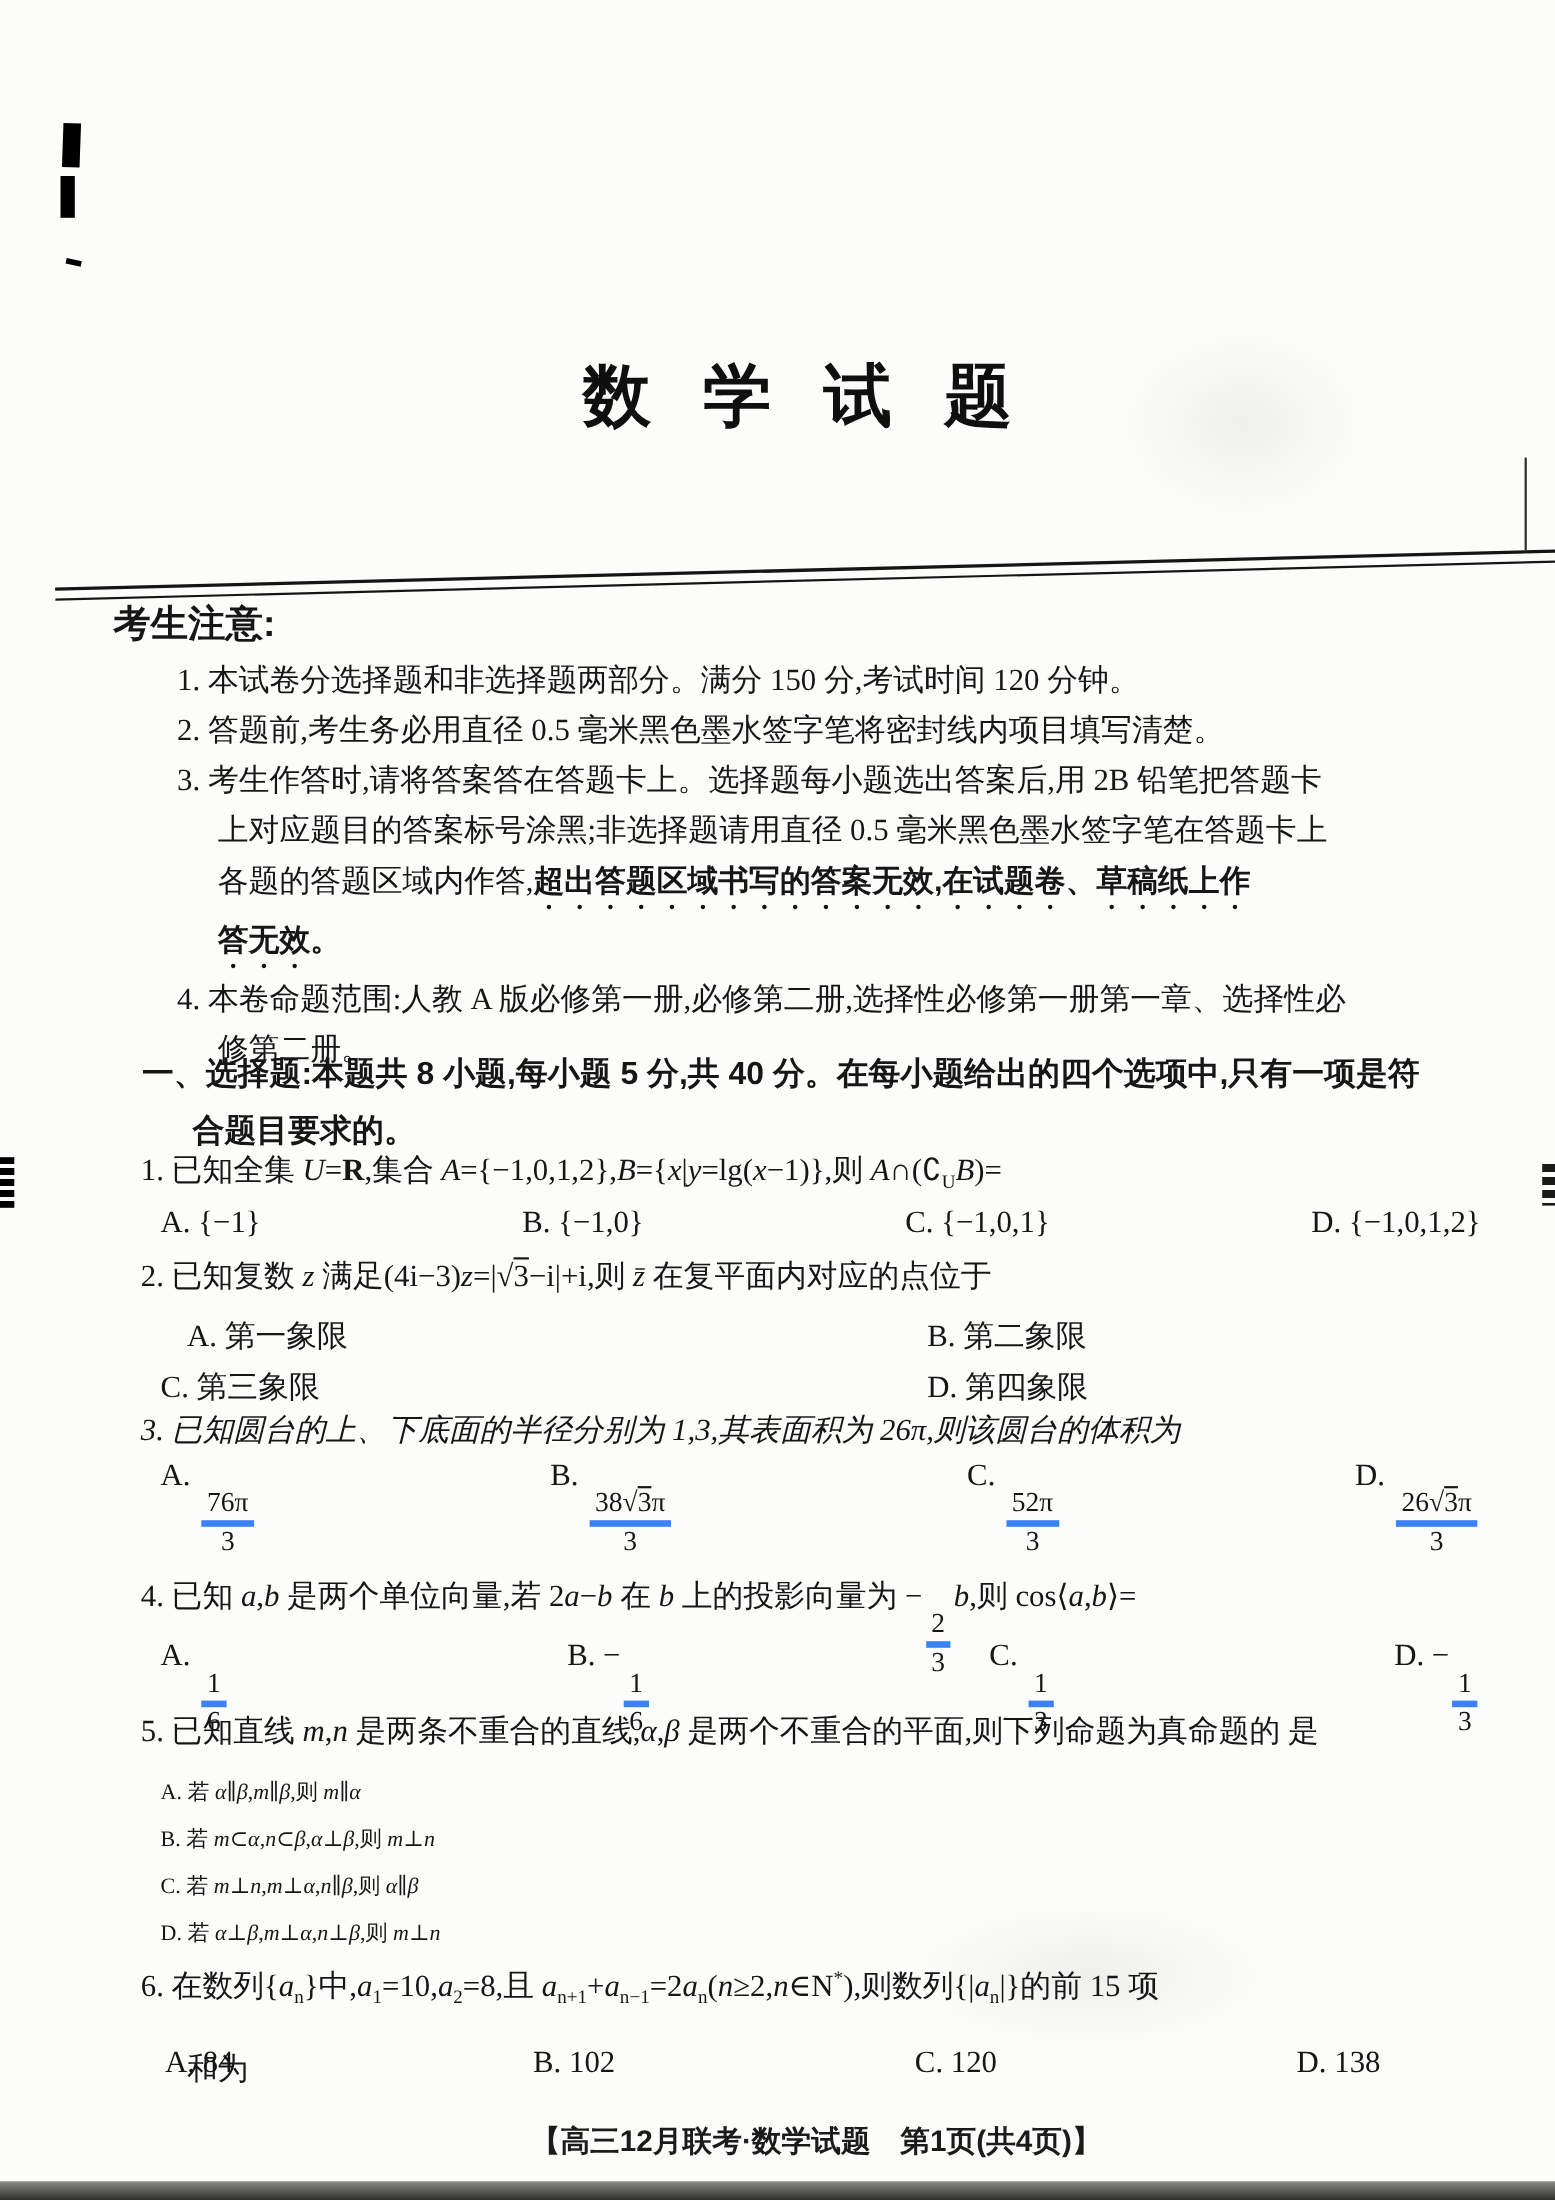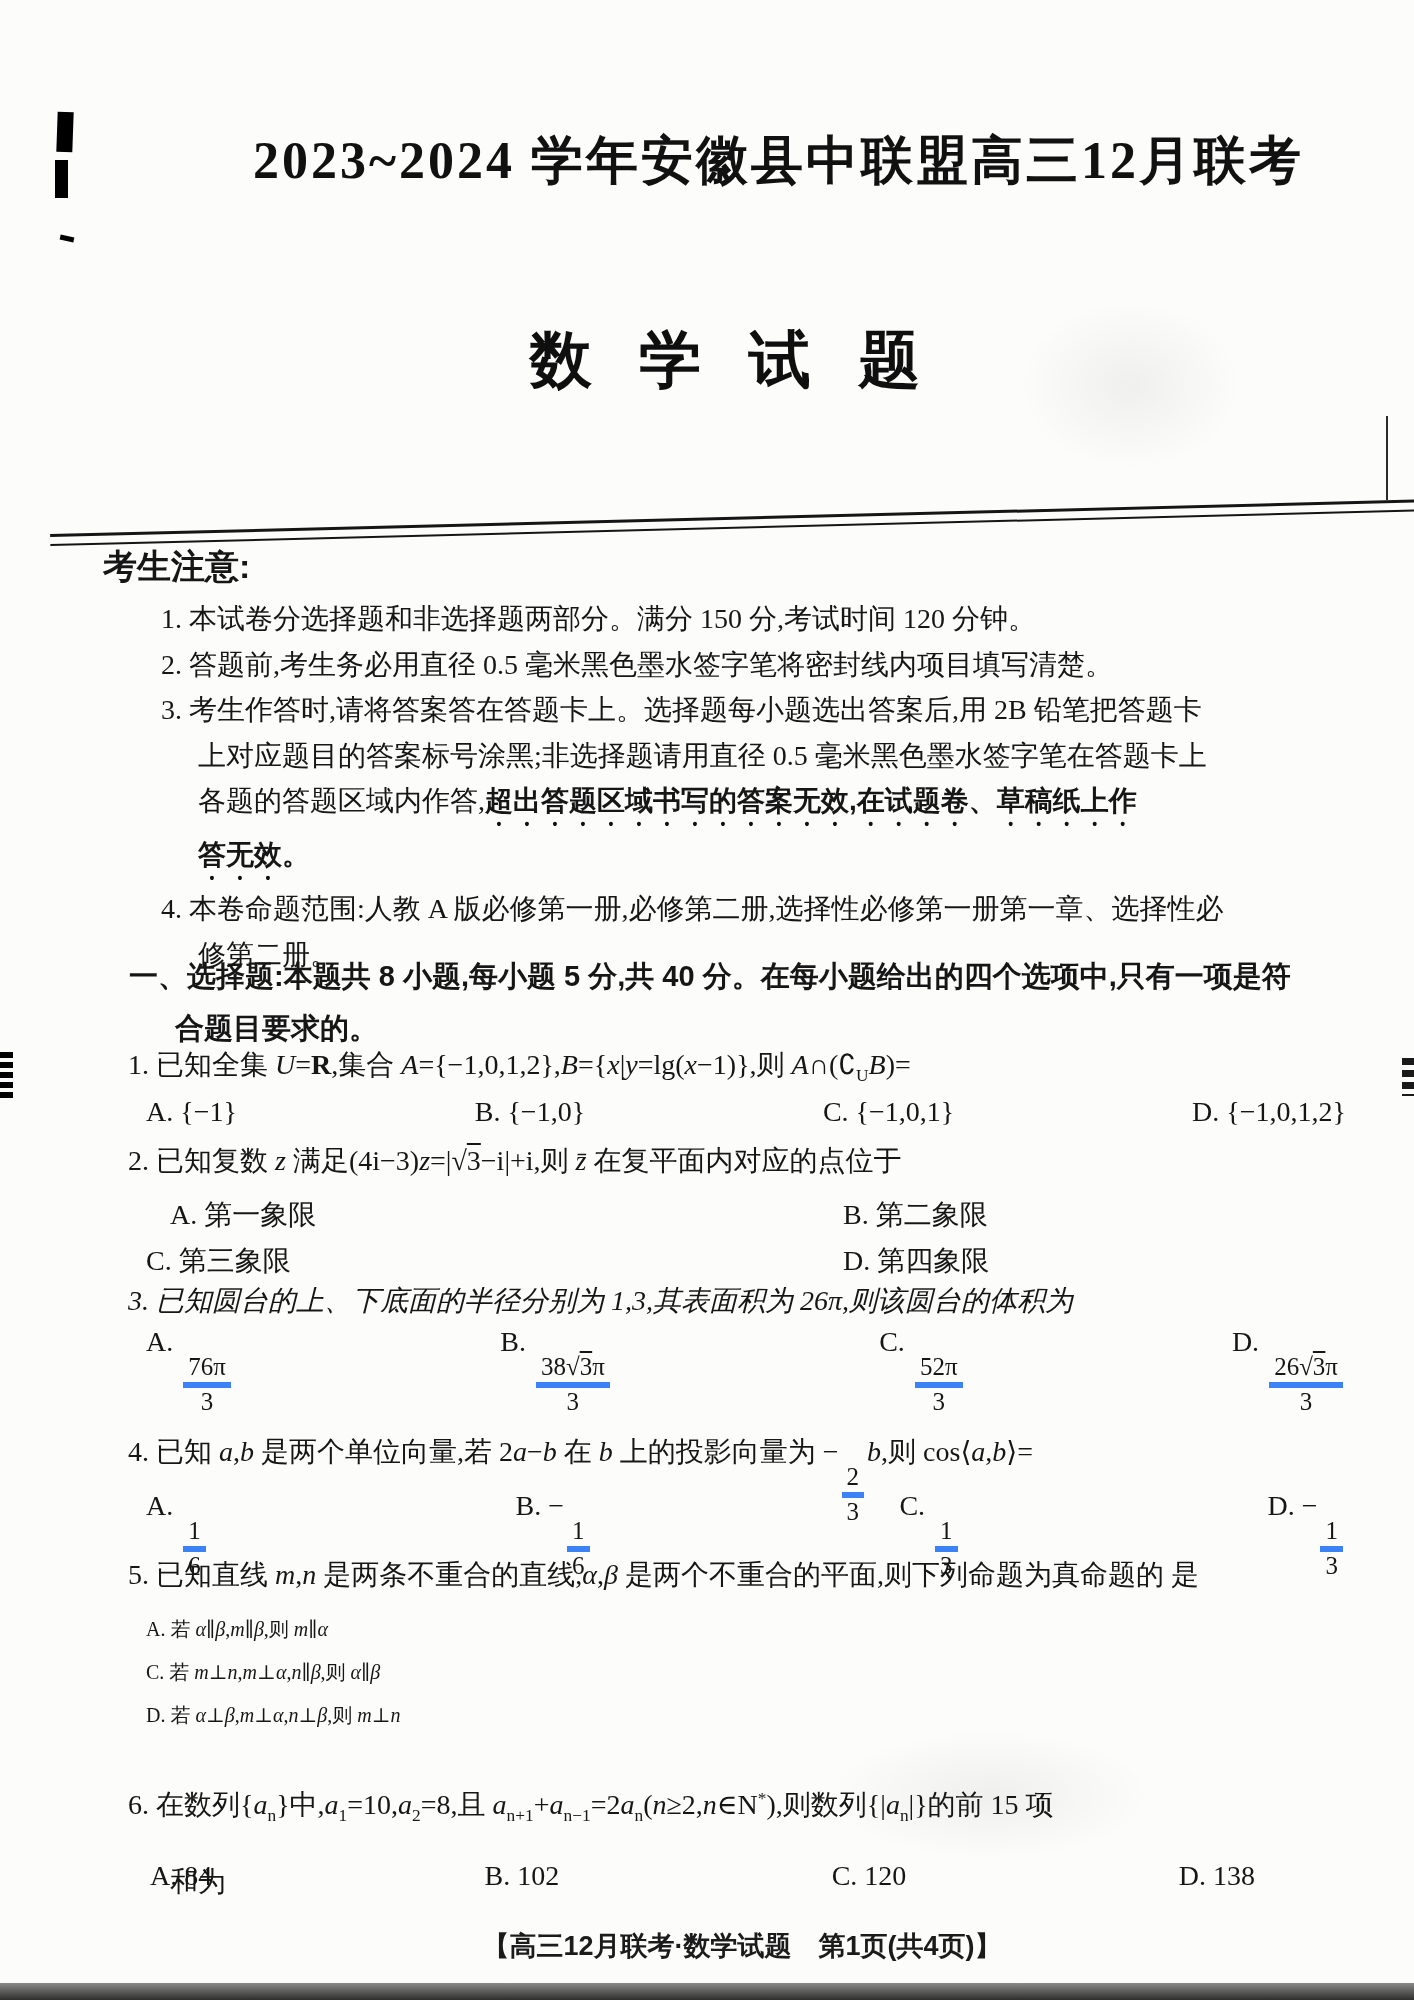--- a/index.html
+++ b/index.html
@@ -85,21 +85,20 @@
 <div class="page">
 
   <div class="art art-bar1"></div>
   <div class="art art-bar2"></div>
   <div class="art art-dash"></div>
   <div class="art-edge-l art"></div>
   <div class="art-edge-r art"></div>
   <div class="smudge sm1"></div>
   <div class="smudge sm2"></div>
 
-  <div class="exam-title">2023~2024 学年安徽县中联盟高三12月联考</div>
   <div class="doc-title">数 学 试 题</div>
 
   <div class="seal-line"></div>
   <div class="double-rule"></div>
 
   <div class="notice">
     <div class="notice-heading">考生注意:</div>
     <div id="notice-lines">
         <div class="nline in1">1. 本试卷分选择题和非选择题两部分。满分 150 分,考试时间 120 分钟。</div>
         <div class="nline in1">2. 答题前,考生务必用直径 0.5 毫米黑色墨水签字笔将密封线内项目填写清楚。</div>
@@ -178,20 +177,21 @@
       <span class="o o4">D. −<span class="f">
           <span class="n">1</span>
           <span class="d">3</span>
         </span></span>
     </div>
   <div class="q" id="q5">
       <div class="qline">5. 已知直线 <span class="mi">m</span>,<span class="mi">n</span> 是两条不重合的直线,<span class="mi">α</span>,<span class="mi">β</span> 是两个不重合的平面,则下列命题为真命题的 是</div>
     </div>
   <div class="opts" id="q5-opts">
       <div class="o o1">A. 若 <span class="mi">α</span>∥<span class="mi">β</span>,<span class="mi">m</span>∥<span class="mi">β</span>,则 <span class="mi">m</span>∥<span class="mi">α</span></div>
+      <div class="o o2">B. 若 <span class="mi">m</span>⊂<span class="mi">α</span>,<span class="mi">n</span>⊂<span class="mi">β</span>,<span class="mi">α</span>⊥<span class="mi">β</span>,则 <span class="mi">m</span>⊥<span class="mi">n</span></div>
       <div class="o o3">C. 若 <span class="mi">m</span>⊥<span class="mi">n</span>,<span class="mi">m</span>⊥<span class="mi">α</span>,<span class="mi">n</span>∥<span class="mi">β</span>,则 <span class="mi">α</span>∥<span class="mi">β</span></div>
       <div class="o o4">D. 若 <span class="mi">α</span>⊥<span class="mi">β</span>,<span class="mi">m</span>⊥<span class="mi">α</span>,<span class="mi">n</span>⊥<span class="mi">β</span>,则 <span class="mi">m</span>⊥<span class="mi">n</span></div>
     </div>
   <div class="q" id="q6">
       <div class="qline">6. 在数列{<span class="mi">a</span><sub>n</sub>}中,<span class="mi">a</span><sub>1</sub>=10,<span class="mi">a</span><sub>2</sub>=8,且 <span class="mi">a</span><sub>n+1</sub>+<span class="mi">a</span><sub>n−1</sub>=2<span class="mi">a</span><sub>n</sub>(<span class="mi">n</span>≥2,<span class="mi">n</span>∈N<sup>*</sup>),则数列{|<span class="mi">a</span><sub>n</sub>|}的前 15 项</div>
       <div class="qline cont">和为</div>
     </div>
   <div class="opts" id="q6-opts">
       <span class="o o1">A. 84</span>
       <span class="o o2">B. 102</span>

